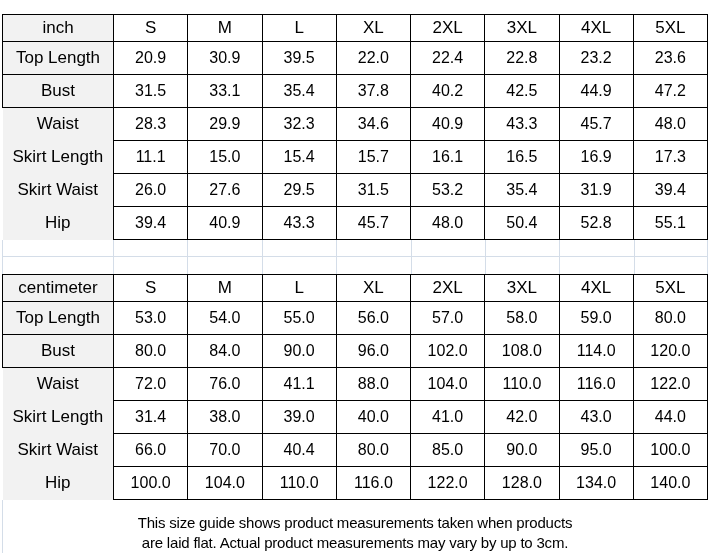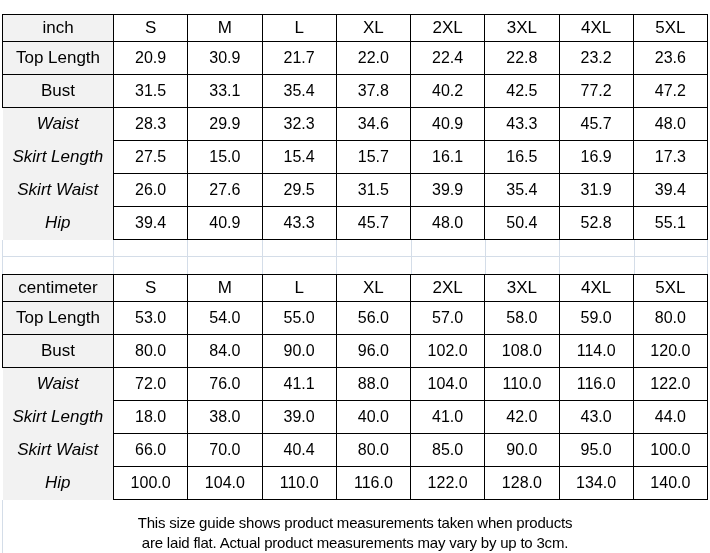--- a/index.html
+++ b/index.html
@@ -23,21 +23,21 @@
     vertical-align: middle;
     font-weight: 400;
     padding: 0;
     overflow: hidden;
     white-space: nowrap;
   }
   .size-table thead th { height: 26px; font-size: 17px; }
   .size-table tbody td { height: 32px; font-size: 16px; }
   .size-table .label-cell { background: #f2f2f2; font-size: 17px; }
   
-  .size-table td.plain { border-left: 0; border-top: 0; border-bottom: 0; font-style: italic; }
+  .size-table td.plain { border-left: 0; border-top: 0; border-bottom: 0; }
 
   
   .spacer { position: relative; height: 34px; width: 706px; }
   .gridline-v { position: absolute; top: 0; bottom: 0; width: 1px; background: #d4dde8; }
   .spacer .gridline-h { position: absolute; left: 0; right: 0; top: 16px; height: 1px; background: #d4dde8; }
 
   .footer {
     position: relative;
     height: 61px; width: 706px;
     text-align: center;
@@ -78,67 +78,67 @@
           <th>3XL</th>
           <th>4XL</th>
           <th>5XL</th>
         </tr>
       </thead>
       <tbody>
         <tr>
           <td class="label-cell">Top Length</td>
           <td>20.9</td>
           <td>30.9</td>
-          <td>21.7</td>
+          <td>39.5</td>
           <td>22.0</td>
           <td>22.4</td>
           <td>22.8</td>
           <td>23.2</td>
           <td>23.6</td>
         </tr>
         <tr>
           <td class="label-cell">Bust</td>
           <td>31.5</td>
           <td>33.1</td>
           <td>35.4</td>
           <td>37.8</td>
           <td>40.2</td>
           <td>42.5</td>
-          <td>77.2</td>
+          <td>44.9</td>
           <td>47.2</td>
         </tr>
         <tr>
           <td class="label-cell plain">Waist</td>
           <td>28.3</td>
           <td>29.9</td>
           <td>32.3</td>
           <td>34.6</td>
           <td>40.9</td>
           <td>43.3</td>
           <td>45.7</td>
           <td>48.0</td>
         </tr>
         <tr>
           <td class="label-cell plain">Skirt Length</td>
-          <td>27.5</td>
+          <td>11.1</td>
           <td>15.0</td>
           <td>15.4</td>
           <td>15.7</td>
           <td>16.1</td>
           <td>16.5</td>
           <td>16.9</td>
           <td>17.3</td>
         </tr>
         <tr>
           <td class="label-cell plain">Skirt Waist</td>
           <td>26.0</td>
           <td>27.6</td>
           <td>29.5</td>
           <td>31.5</td>
-          <td>39.9</td>
+          <td>53.2</td>
           <td>35.4</td>
           <td>31.9</td>
           <td>39.4</td>
         </tr>
         <tr>
           <td class="label-cell plain">Hip</td>
           <td>39.4</td>
           <td>40.9</td>
           <td>43.3</td>
           <td>45.7</td>
@@ -218,21 +218,21 @@
           <td>76.0</td>
           <td>41.1</td>
           <td>88.0</td>
           <td>104.0</td>
           <td>110.0</td>
           <td>116.0</td>
           <td>122.0</td>
         </tr>
         <tr>
           <td class="label-cell plain">Skirt Length</td>
-          <td>18.0</td>
+          <td>31.4</td>
           <td>38.0</td>
           <td>39.0</td>
           <td>40.0</td>
           <td>41.0</td>
           <td>42.0</td>
           <td>43.0</td>
           <td>44.0</td>
         </tr>
         <tr>
           <td class="label-cell plain">Skirt Waist</td>

